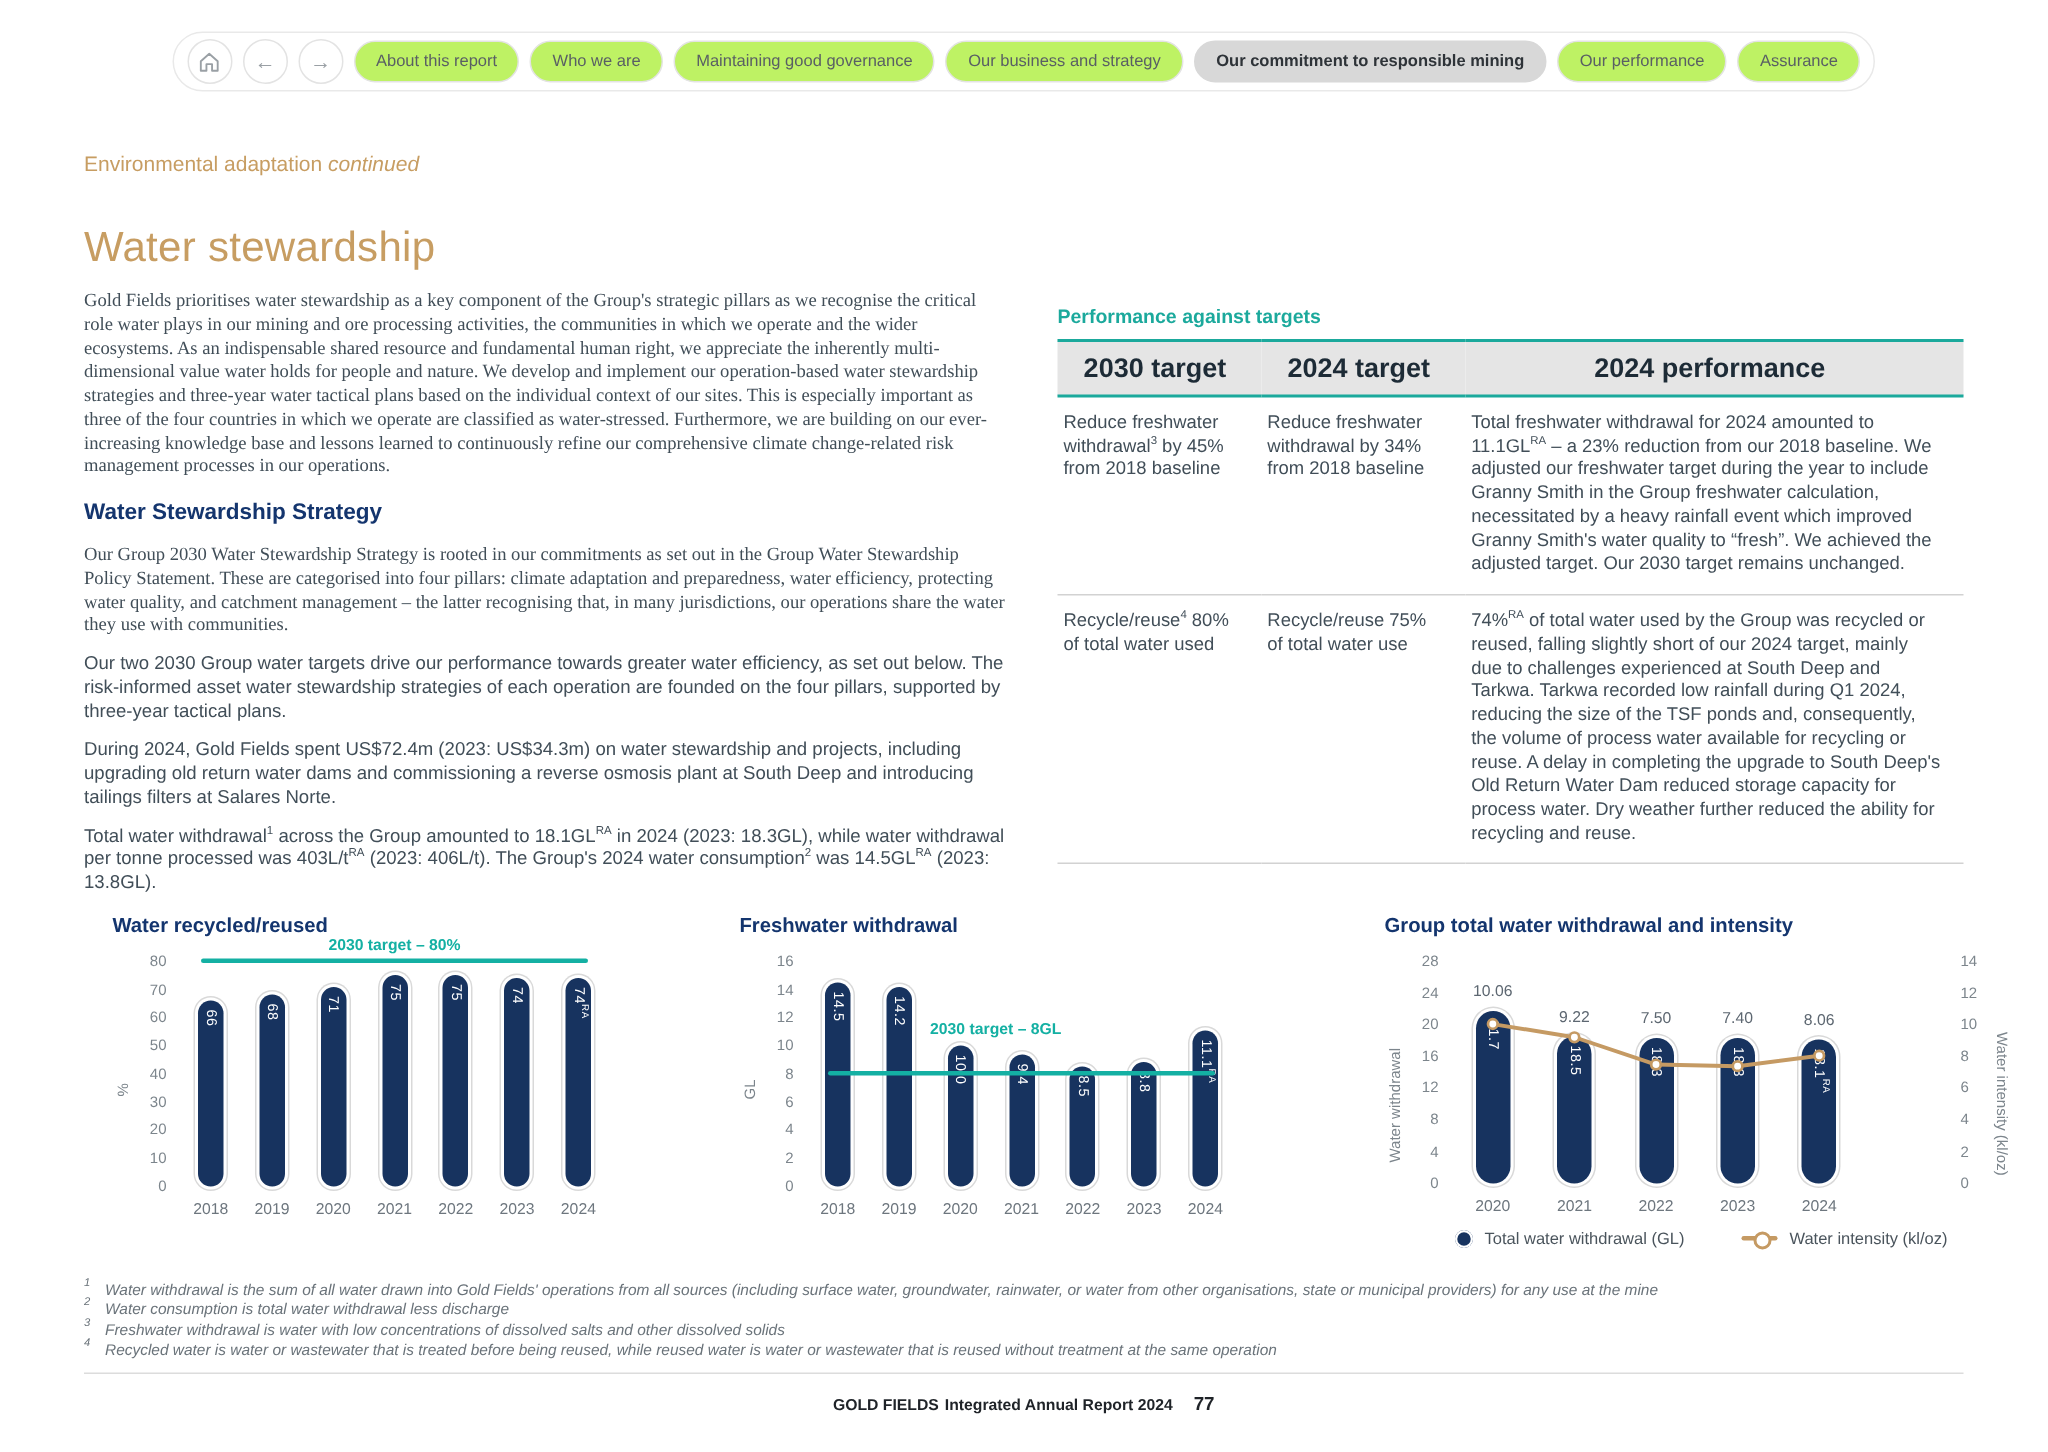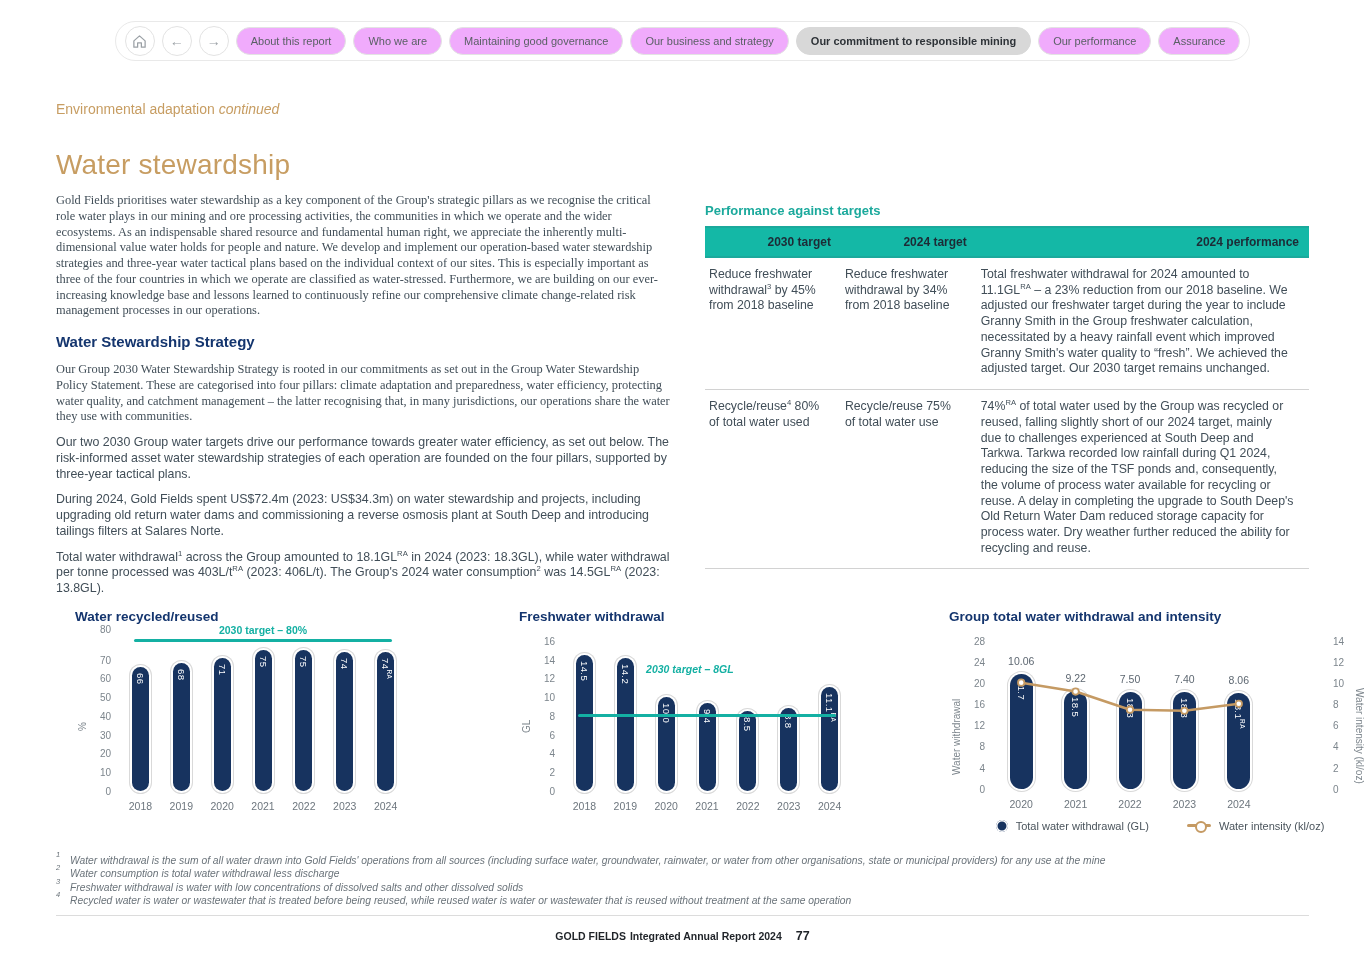--- a/index.html
+++ b/index.html
@@ -14,41 +14,41 @@
   .nav {
     display:flex; align-items:center; gap:7px;
     border:1px solid #e9e9e9; border-radius:26px; padding:4px 9px; background:#fff;
   }
   .nav-circle {
     width:30px; height:30px; border-radius:50%; border:1px solid #e3e3e3; background:#fff;
     display:flex; align-items:center; justify-content:center; color:#9aa0a5;
     font-size:14px; cursor:pointer; flex:none;
   }
   .nav-pill {
-    border:1px solid #e3e3e3; border-radius:16px; padding:7px 14px; background:#f0abfc;
+    border:1px solid #e3e3e3; border-radius:16px; padding:7px 14px; background:#bef264;
     font-size:11px; color:#595f64; white-space:nowrap; cursor:pointer;
   }
   .nav-pill.active { background:#d8d8d8; border-color:#d8d8d8; color:#2e3338; font-weight:700; }
   
   .page { padding:0 56px; }
   .kicker { margin-top:40px; font-size:14px; color:#c79d62; }
   .kicker em { }
   .content-row { display:flex; margin-top:0; }
   .col-left { width:617px; flex:none; }
   .col-right { flex:1; margin-left:32px; margin-top:86px; }
   h1.page-title { margin-top:32px; font-size:28px; font-weight:400; color:#c79d62; letter-spacing:0.2px; }
   .col-left p { font-size:12.4px; line-height:1.27; margin-top:10px; color:#414e58; }
   .col-left p:first-of-type { margin-top:12px;font-family:Liberation Serif, serif; }
   h2.section-h { margin-top:14px; font-size:15px; font-weight:700; color:#14356e; }
   sup { font-size:0.62em; line-height:0; }
   
   .tbl-title { font-size:13px; font-weight:700; color:#1ba99c; margin-bottom:8px; }
   table.targets { width:100%; border-collapse:collapse; border-top:2px solid #1ba99c; }
   table.targets th {
-    background:#14b8a6; text-align:right; font-size:12px; color:#1d2b36;
+    background:#e5e5e5; text-align:center; font-size:18px; color:#1d2b36;
     padding:7px 10px 7px 4px; border-bottom:2px solid #1ba99c;
   }
   table.targets td {
     vertical-align:top; font-size:12.3px; line-height:1.28; color:#414e58;
     padding:9px 14px 12px 4px; border-bottom:1px solid #d2d2d2;
   }
   table.targets col.c1 { width:22.5%; } table.targets col.c2 { width:22.5%; } table.targets col.c3 { width:55%; }
   
   .charts-row { display:flex; margin-top:12px; margin-left:19px; }
   .chart { flex:none; }
@@ -171,21 +171,21 @@
       </table>
     </div>
   </div>
 
   <div class="charts-row">
     <div class="chart" id="chart-0" style="width:362px;">
         <div class="chart-title">Water recycled/reused</div>
         <div class="chart-body">
           <div class="ylab">%</div>
           <div class="ticks" style="height: 150px;">
-            <span class="tick" style="bottom: 156px;">80</span>
+            <span class="tick" style="bottom: 144px;">80</span>
             <span class="tick" style="bottom: 125.25px;">70</span>
             <span class="tick" style="bottom: 106.5px;">60</span>
             <span class="tick" style="bottom: 87.75px;">50</span>
             <span class="tick" style="bottom: 69px;">40</span>
             <span class="tick" style="bottom: 50.25px;">30</span>
             <span class="tick" style="bottom: 31.5px;">20</span>
             <span class="tick" style="bottom: 12.75px;">10</span>
             <span class="tick" style="bottom: -6px;">0</span>
           </div>
           <div class="plot-col">
@@ -235,21 +235,21 @@
               <div class="cat">2019</div>
               <div class="cat">2020</div>
               <div class="cat">2021</div>
               <div class="cat">2022</div>
               <div class="cat">2023</div>
               <div class="cat">2024</div>
             </div>
           </div>
         </div>
       </div>
-    <div class="chart" id="chart-1" style="width:358px; margin-left:82px;">
+    <div class="chart" id="chart-1" style="width:358px; margin-left:56px;">
         <div class="chart-title">Freshwater withdrawal</div>
         <div class="chart-body">
           <div class="ylab">GL</div>
           <div class="ticks" style="height: 150px;">
             <span class="tick" style="bottom: 144px;">16</span>
             <span class="tick" style="bottom: 125.25px;">14</span>
             <span class="tick" style="bottom: 106.5px;">12</span>
             <span class="tick" style="bottom: 87.75px;">10</span>
             <span class="tick" style="bottom: 69px;">8</span>
             <span class="tick" style="bottom: 50.25px;">6</span>
@@ -290,21 +290,21 @@
                     <span class="bar-label">8.8</span>
                   </div>
                 </div>
                 <div class="cell">
                   <div class="bar" style="width: 17px; height: 104.062px;">
                     <span class="bar-label">11.1<sup>RA</sup></span>
                   </div>
                 </div>
               </div>
               <div class="target-line" style="left: 14.3px; right: 14.3px; top: 73.5px;"></div>
-              <div class="target-label" style="left: 125.84px; top: 22px; font-style: italic;">2030 target – 8GL</div>
+              <div class="target-label" style="left: 125.84px; top: 39px;">2030 target – 8GL</div>
             </div>
             <div class="cats" style="width: 286px;">
               <div class="cat">2018</div>
               <div class="cat">2019</div>
               <div class="cat">2020</div>
               <div class="cat">2021</div>
               <div class="cat">2022</div>
               <div class="cat">2023</div>
               <div class="cat">2024</div>
             </div>

